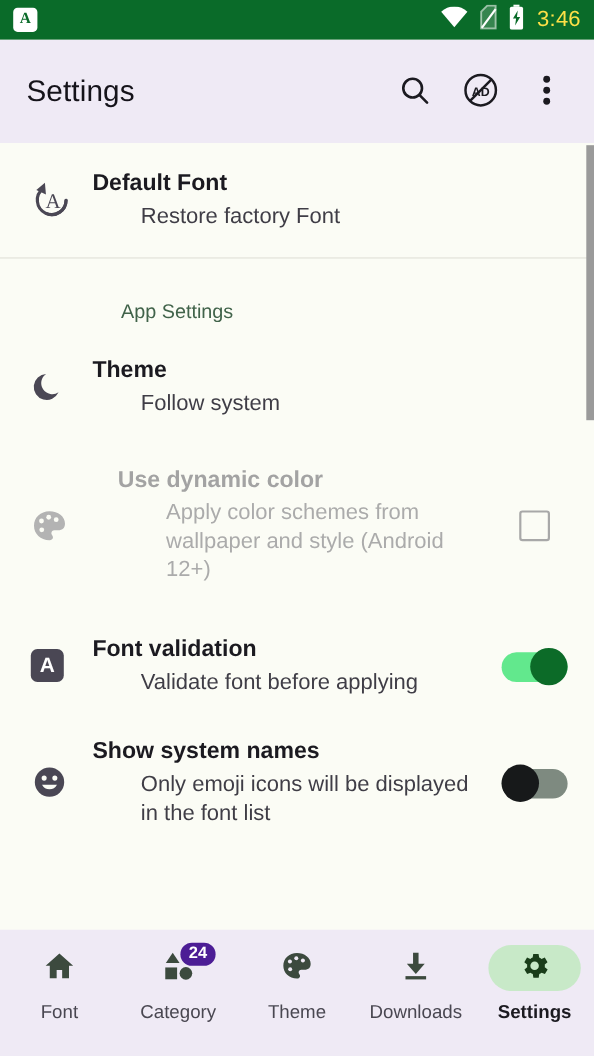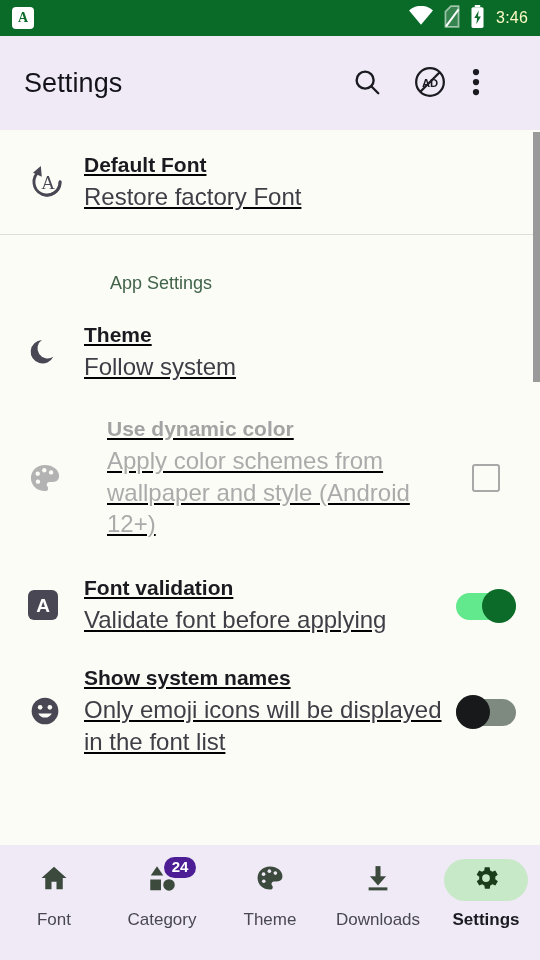--- a/index.html
+++ b/index.html
@@ -16,50 +16,50 @@
     height:36px; background:#0A6B29; flex:0 0 36px;
     display:flex; align-items:center; padding:0 12px; position:relative;
   }
   .sb-appicon {
     width:22px; height:22px; border-radius:4px; background:#ffffff;
     display:flex; align-items:center; justify-content:center;
     font-size:14px; font-weight:bold; color:#0A6B29; line-height:1;
     font-family:"Liberation Serif", serif;
   }
   .sb-right { margin-left:auto; display:flex; align-items:center; gap:9px; }
-  .sb-time { color:#fef9c3; font-size:16px; letter-spacing:0.2px; margin-left:2px; }
+  .sb-time { color:#fde047; font-size:20px; letter-spacing:0.2px; margin-left:2px; }
 
   
   .appbar {
     flex:0 0 94px; background:#EFEAF5;
     display:flex; align-items:center; padding:0 18px 0 24px;
   }
   .appbar-title { font-size:27px; color:#15131A; letter-spacing:0.1px; }
   .appbar-actions { margin-left:auto; display:flex; align-items:center; gap:10px; }
   .iconbtn {
     width:50px; height:50px; border-radius:50%;
-    display:flex; align-items:center; justify-content:flex-start;
+    display:flex; align-items:center; justify-content:center;
     background:transparent; border:none; cursor:pointer;
   }
 
   
   .content { position:relative; flex:1 1 auto; background:#FBFCF5; overflow:hidden; }
   .scrollthumb {
     position:absolute; right:0px; top:2px; width:7px; height:250px;
     background:#9a9a9a; border-radius:0px;
   }
 
   .row { display:flex; align-items:center; padding:0 22px; }
   .row-icon {
     flex:0 0 62px; display:flex; align-items:center; justify-content:flex-start;
     padding-left:6px;
   }
-  .row-text { flex:1 1 auto; padding-right:10px;text-decoration:underline; }
+  .row-text { flex:1 1 auto; padding-right:10px; }
   .row-title { font-size:21px; font-weight:bold; color:#1B1A20; line-height:1.25; }
-  .row-sub { font-size:24px; color:#3F3D46; line-height:1.3; margin-top:3px; }
+  .row-sub { font-size:20px; color:#3F3D46; line-height:1.3; margin-top:3px;margin-left:44px; }
   .row-trailing { flex:0 0 auto; display:flex; align-items:center; justify-content:center; width:64px; }
 
   .row.default-font { height:104px; }
   .divider { height:1px; background:#DFDFD7; width:100%; }
 
   .section-header {
     padding:38px 22px 10px 110px; font-size:18px; color:#41634A; font-weight:normal;
   }
 
   .row.theme { height:96px; }

